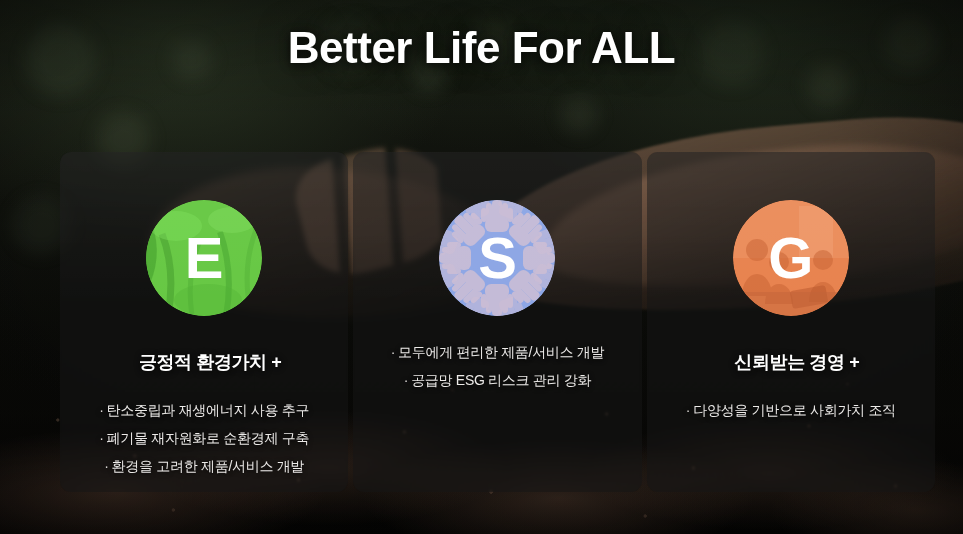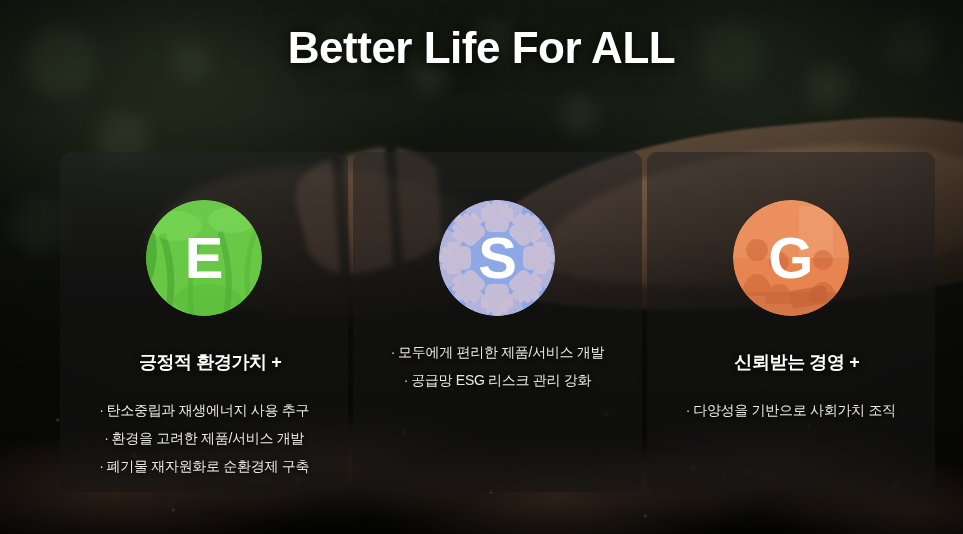--- a/index.html
+++ b/index.html
@@ -251,22 +251,22 @@
             <ellipse cx="30" cy="26" rx="26" ry="15" fill="#7fe05c" opacity=".40"></ellipse>
             <ellipse cx="86" cy="20" rx="24" ry="13" fill="#86e365" opacity=".35"></ellipse>
             <ellipse cx="62" cy="100" rx="34" ry="16" fill="#50b234" opacity=".35"></ellipse>
           </g>
         </svg>
         <span class="badge-letter">E</span>
       </div>
       <div class="card-title">긍정적 환경가치 +</div>
       <ul class="bullets">
         <li><span class="dot">·</span><span>탄소중립과 재생에너지 사용 추구</span></li>
+        <li><span class="dot">·</span><span>폐기물 재자원화로 순환경제 구축</span></li>
         <li><span class="dot">·</span><span>환경을 고려한 제품/서비스 개발</span></li>
-        <li><span class="dot">·</span><span>폐기물 재자원화로 순환경제 구축</span></li>
       </ul>
     </div>
 
     <div class="card">
       <div class="badge">
         <svg viewBox="0 0 116 116" aria-hidden="true">
           <defs>
             <clipPath id="cS">
                 <circle cx="58" cy="58" r="58"></circle>
               </clipPath>

